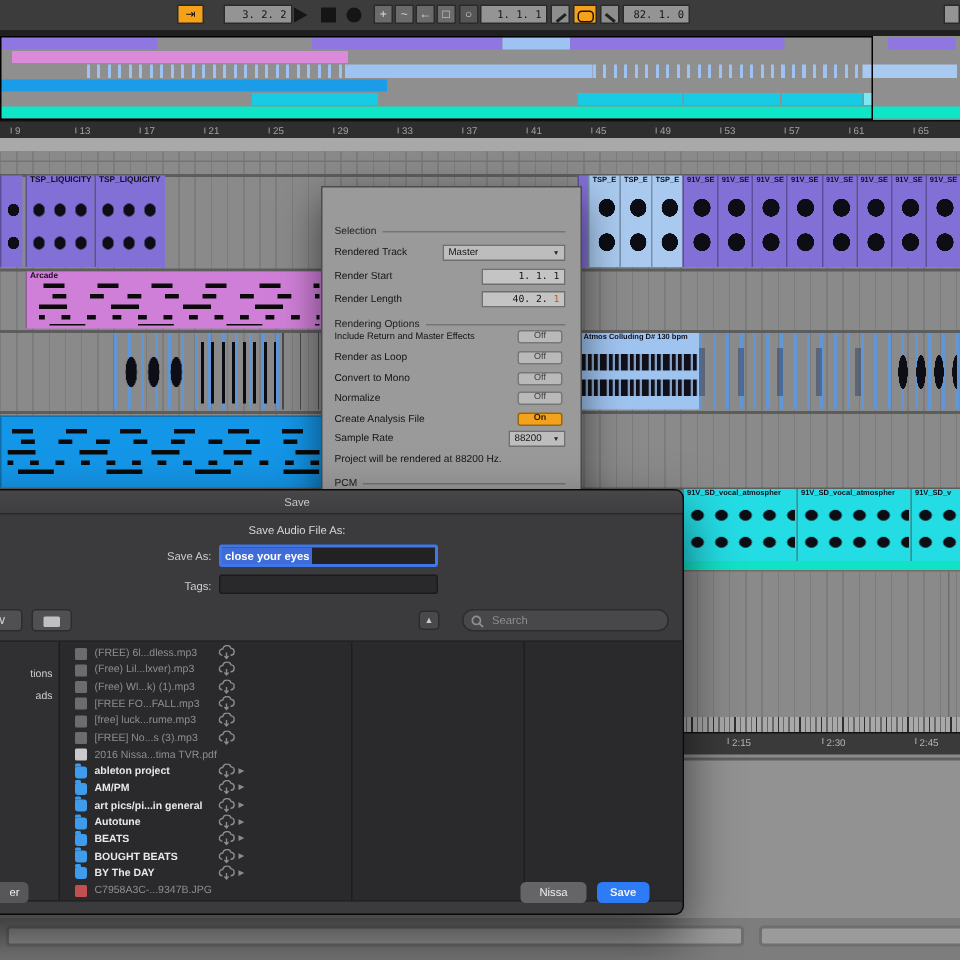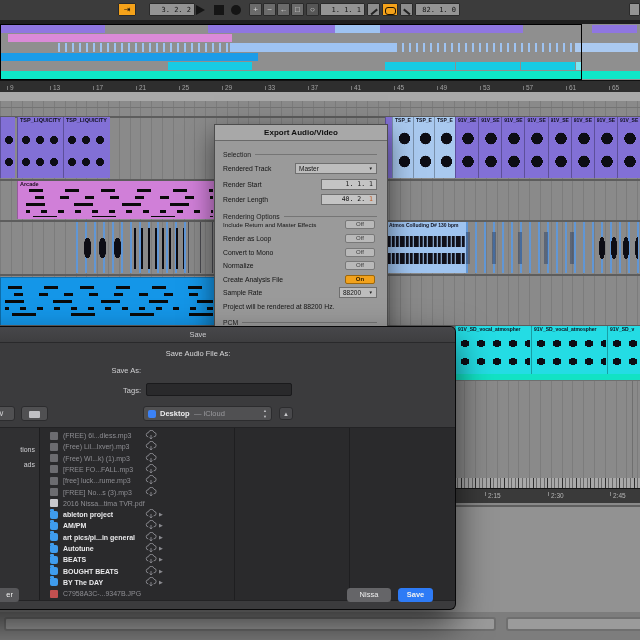--- a/index.html
+++ b/index.html
@@ -340,21 +340,20 @@
     <i style="left:610px;"></i>
       <span class="abs" style="left:613px;top:3px;">2:45</span>
   </div>
   <div class="bigpanel"></div>
   <div class="bottomstrip">
     <div class="inset" style="left:4px;width:492px;"></div>
     <div class="inset" style="left:506px;width:140px;"></div>
   </div>
 
   <div class="exdlg">
-    <div class="title">Export Audio/Video</div>
     <div class="sec" style="top:26px;">
         <span>Selection</span>
       </div>
     <div class="exlabel" style="top:40px;">Rendered Track</div>
     <div class="drop" style="left:80px;top:38px;width:82px;"><span>Master</span></div>
     <div class="exlabel" style="top:56px;">Render Start</div>
     <div class="valbox mono" style="left:106px;top:54px;width:56px;"><span>1. 1. 1</span></div>
     <div class="exlabel" style="top:71px;">Render Length</div>
     <div class="valbox mono" style="left:106px;top:69px;width:56px;"><span>40. 2.</span> <span class="hl">1</span></div>
     <div class="sec" style="top:88px;">
@@ -375,34 +374,38 @@
     <div class="exlabel" style="top:178px;">Project will be rendered at 88200 Hz.</div>
     <div class="sec" style="top:194px;">
         <span>PCM</span>
       </div>
   </div>
 
   <div class="savedlg">
     <div class="title">Save</div>
     <div class="abs" style="left:0;right:0;top:22px;text-align:center;color:#d8d8da;">Save Audio File As:</div>
     <div class="rightlbl" style="top:39px;">Save As:</div>
+    <div class="field" style="left:205px;top:36px;width:146px;height:15px;border:2px solid #3f76e8;background:#222224;">
+      <span style="display:inline-block;background:#3f6cd8;color:#fff;font-weight:bold;padding:0 2px;line-height:11px;">close your eyes</span>
+    </div>
     <div class="rightlbl" style="top:59px;">Tags:</div>
     <div class="field" style="left:205px;top:56px;width:146px;height:13px;"><input class="taginput" style=""></div>
 
     <div class="tbar-btn" style="left:40px;width:34px;"><span style="font-size:8px;line-height:13px;">≡ ∨</span></div>
     <div class="tbar-btn" style="left:80px;width:27px;">
       <span style="display:inline-block;position:relative;width:11px;height:7px;background:#c0c0c4;border-radius:1px;margin-top:4px;"></span>
     </div>
-    <div class="tbar-btn" style="left:202px;width:129px;text-align:left;">
-      <span style="position:absolute;left:4px;top:3px;width:8px;height:8px;background:#3b82f7;border-radius:2px;"></span>
-      <span style="position:absolute;left:16px;top:0;line-height:14px;font-weight:bold;color:#ededef;">Desktop</span>
-      <span style="position:absolute;left:50px;top:0;line-height:14px;color:#9a9a9e;">— iCloud</span>
-      <span style="position:absolute;right:4px;top:1px;font-size:4px;color:#c2c2c6;line-height:6px;">▲<br>▼</span>
-    </div>
     <div class="tbar-btn" style="left:338px;width:14px;height:13px;top:80px;background:#49494c;"><span style="font-size:6px;line-height:12px;">▲</span></div>
+    <div class="tbar-btn" style="left:367px;width:138px;border-radius:8px;background:#48484b;text-align:left;">
+      <svg width="9" height="9" style="position:absolute;left:5px;top:3px;" viewBox="0 0 10 10">
+          <circle cx="4" cy="4" r="3" fill="none" stroke="#8e8e92" stroke-width="1.3"></circle>
+          <line x1="6.3" y1="6.3" x2="9" y2="9" stroke="#8e8e92" stroke-width="1.3"></line>
+        </svg>
+      <input class="searchinput" style="position: absolute; left: 17px; top: 1px;" placeholder="Search">
+    </div>
 
     <div class="browser">
       <div class="sbar">
         <div style="top:18px;">tions</div>
         <div style="top:33px;">ads</div>
       </div>
       <div class="coldiv" style="left:293px;"></div>
       <div class="coldiv" style="left:408px;"></div>
 
       <div class="frow gray" style="top:2px;">

